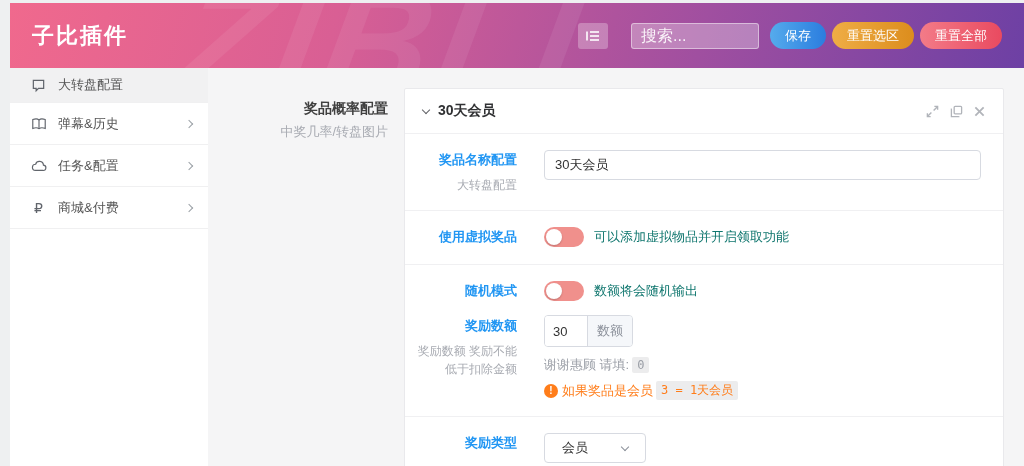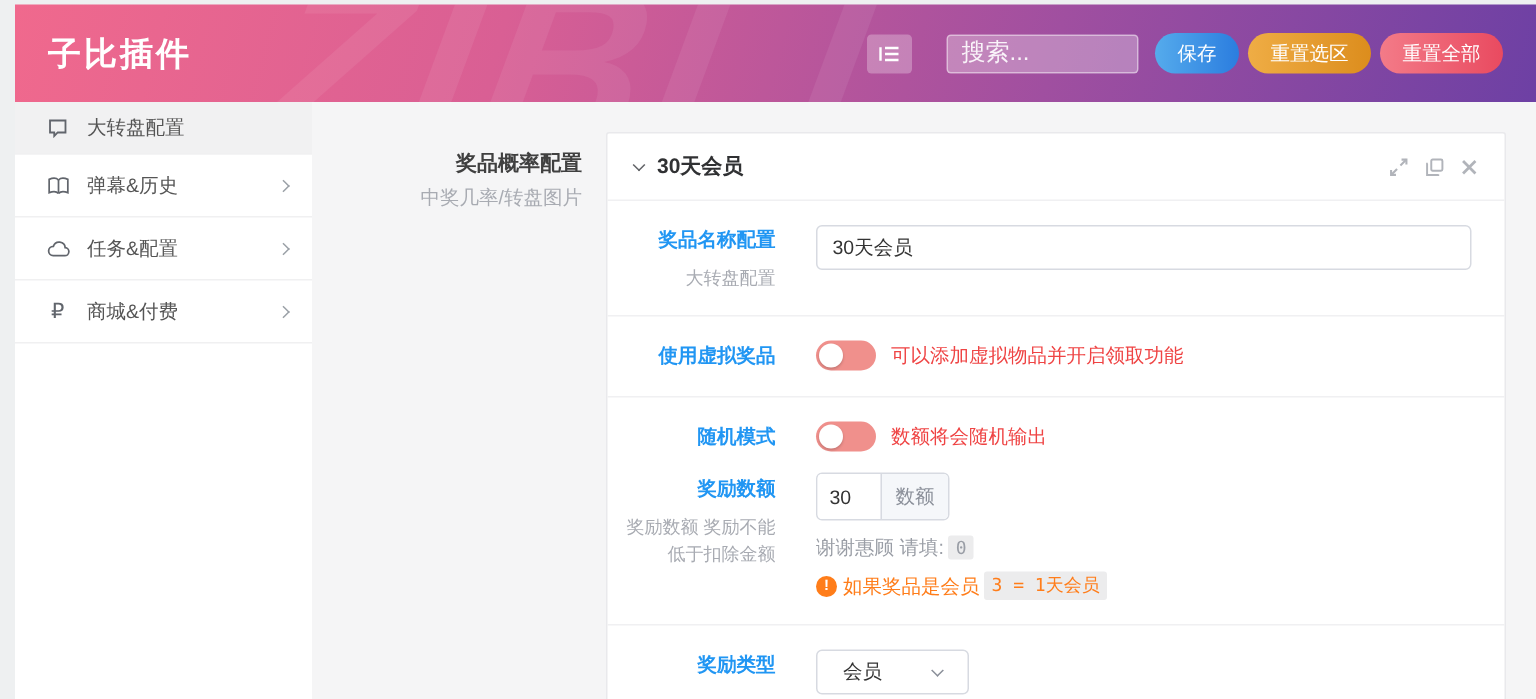--- a/index.html
+++ b/index.html
@@ -78,21 +78,21 @@
   .clabel .s { color:#a8abb2; font-size:12px; margin-top:5px; line-height:1.55; }
   .cbody { flex:1; margin-left:15px; min-width:0; }
 
   .txt-input {
     width:437px; height:30px; border:1px solid #d7dae1; border-radius:4px;
     padding:0 10px; font-size:13px; color:#333; outline:none; font-family:inherit;
   }
   .toggle-line { display:flex; align-items:center; gap:10px; }
   .toggle { width:40px; height:20px; border-radius:10px; background:#f0908c; position:relative; cursor:pointer; flex-shrink:0; }
   .toggle .knob { position:absolute; left:2px; top:2px; width:16px; height:16px; border-radius:50%; background:#fff; box-shadow:0 1px 2px rgba(0,0,0,0.2); }
-  .desc { color:#ef4444; font-size:13px; }
+  .desc { color:#0f766e; font-size:13px; }
 
   .igroup { display:inline-flex; height:32px; border:1px solid #d7dae1; border-radius:4px; overflow:hidden; background:#fff; }
   .igroup input { width:42px; border:none; outline:none; padding:0 8px; font-size:13px; color:#333; font-family:inherit; }
   .igroup .addon { background:#f5f7fa; border-left:1px solid #d7dae1; color:#8a8f99; font-size:13px; display:flex; align-items:center; padding:0 9px; }
 
   .hint { color:#9a9ea6; font-size:13px; margin-top:9px; }
   .code-chip { background:#ececed; border-radius:2px; padding:1px 5px; font-family:"DejaVu Sans Mono",monospace; font-size:12px; margin-left:3px; }
   .warn { color:#ff7d1a; font-size:13px; margin-top:7px; display:flex; align-items:center; }
   .warn-icon { width:14px; height:14px; border-radius:50%; background:#ff7d1a; color:#fff; font-size:10px; font-weight:bold;
     display:inline-flex; align-items:center; justify-content:center; margin-right:4px; flex-shrink:0; }

